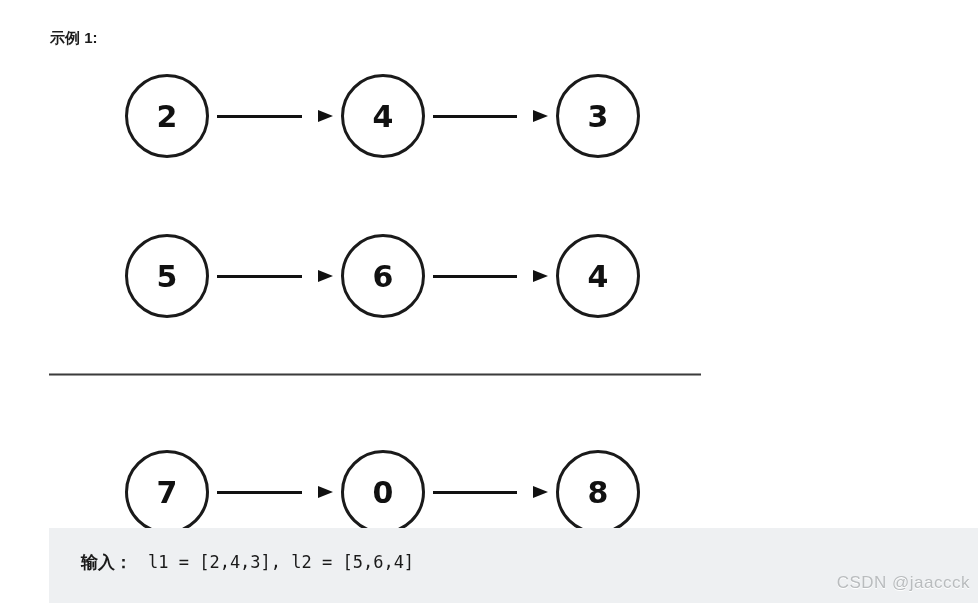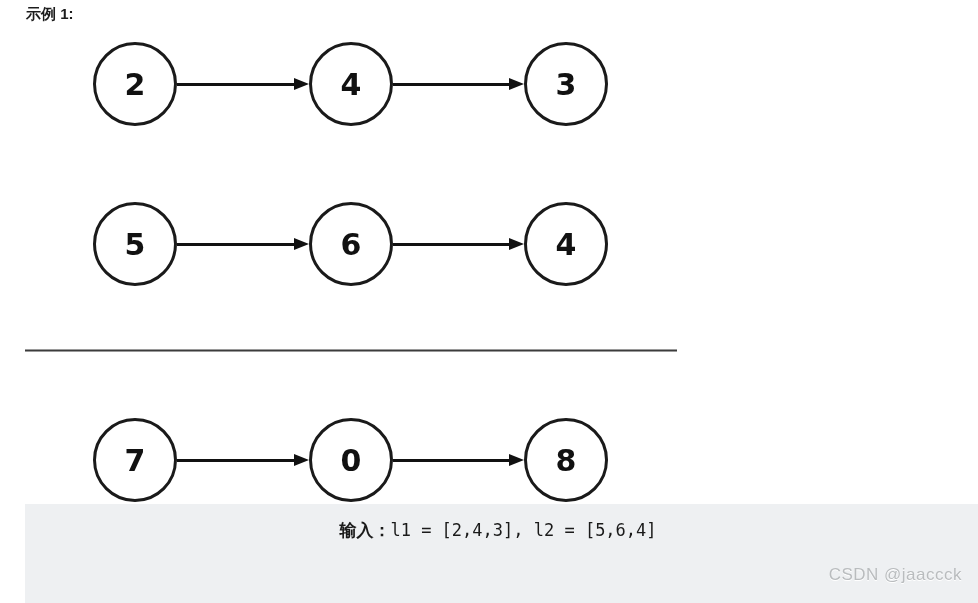--- a/index.html
+++ b/index.html
@@ -1,21 +1,21 @@
 <!DOCTYPE html>
 <html style="--node-stroke: #1a1a1a; --code-bg: #eef0f2; --watermark: #b9bcbe;"><head>
 <meta charset="utf-8">
 <style>
   :root {
     --node-stroke: #1a1a1a;
     --code-bg: #eef0f2;
     --watermark: #b9bcbe;
     --ink: #111111;
   }
-  * { margin: 0; padding: 0; box-sizing: border-box; text-align: center; }
+  * { margin: 8px; padding: 0; box-sizing: border-box; }
   html, body { width: 978px; height: 603px; }
   body {
     position: relative;
     background: #ffffff;
     overflow: hidden;
     font-family: "Liberation Sans", sans-serif;
   }
   .page-title {
     position: absolute;
     left: 26px;

